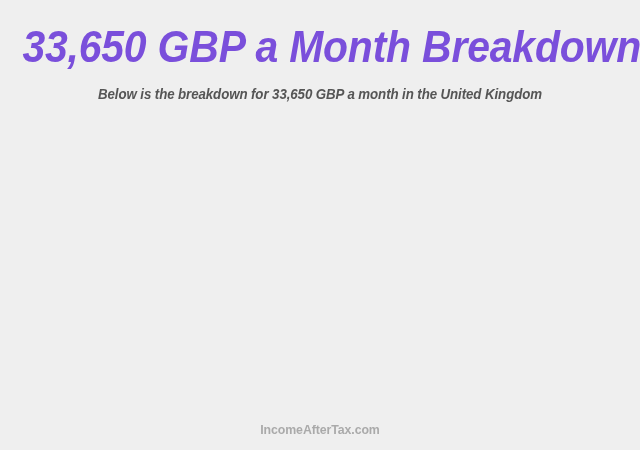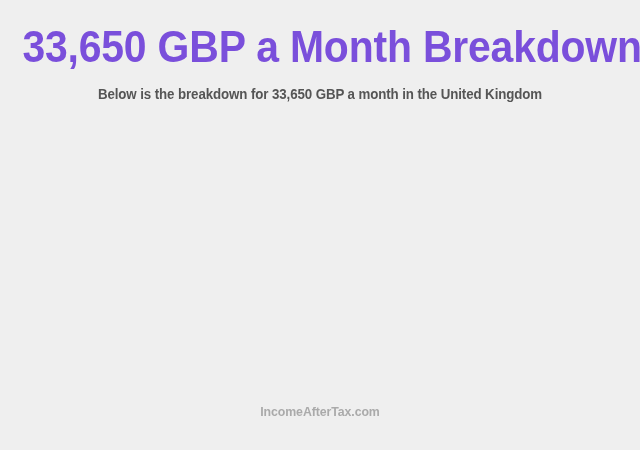--- a/index.html
+++ b/index.html
@@ -24,20 +24,21 @@
     display: flex;
     flex-direction: column;
     align-items: center;
   }
 
   
   .header-block {
     width: 100%;
     text-align: center;
     padding-top: 22px;
+    font-style: italic;
   }
 
   .page-title {
     display: block;
     margin: 0;
     padding: 0;
     font-family: "Liberation Sans Narrow", "Liberation Sans", "DejaVu Sans Condensed", "DejaVu Sans", sans-serif;
     font-size: 44px;
     line-height: 50px;
     font-weight: bold;
@@ -68,21 +69,21 @@
   .content-area {
     flex: 1 1 auto;
     width: 100%;
     background: transparent;
   }
 
   
   .footer-block {
     width: 100%;
     text-align: center;
-    padding-bottom: 30px;
+    padding-bottom: 12px;
   }
 
   .footer-watermark {
     display: block;
     margin: 0;
     padding: 0;
     font-family: "Liberation Sans Narrow", "Liberation Sans", "DejaVu Sans Condensed", "DejaVu Sans", sans-serif;
     font-size: 13px;
     line-height: 16px;
     font-weight: bold;

